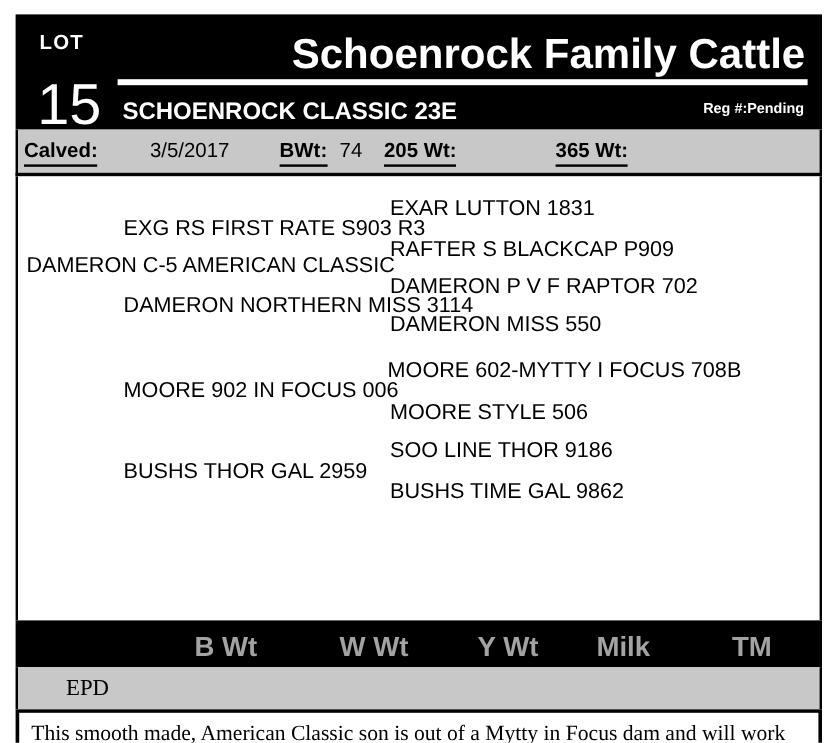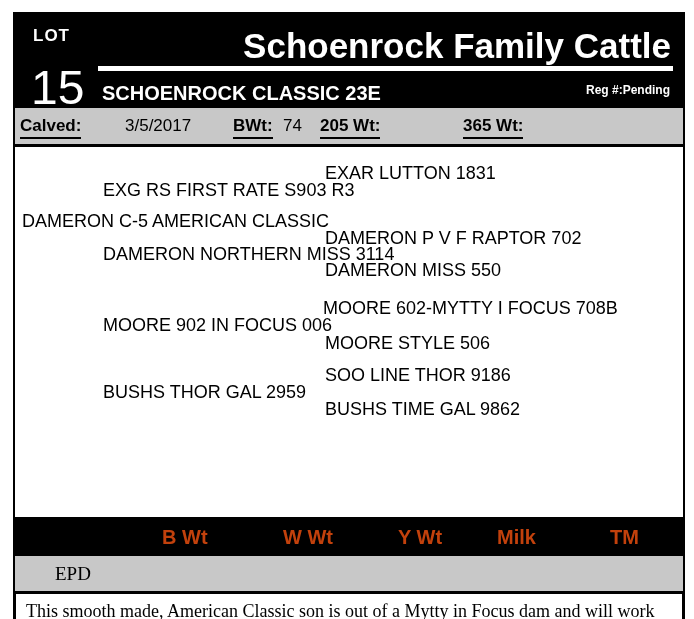--- a/index.html
+++ b/index.html
@@ -36,21 +36,21 @@
   .p-sdd    {left:310px;top:113px;}
   .p-d      {left:7px;  top:201px;}
   .p-ds     {left:88px; top:168px;}
   .p-dss    {left:308px;top:151px;}
   .p-dsd    {left:310px;top:186px;}
   .p-dd     {left:88px; top:235px;}
   .p-dds    {left:310px;top:218px;}
   .p-ddd    {left:310px;top:252px;}
 
   
-  .epd-head{position:relative;height:39px;background:#000;color:#c2410c;font-size:20px;font-weight:bold;}
+  .epd-head{position:relative;height:39px;background:#000;color:#a3a3a3;font-size:23px;font-weight:bold;}
   .epd-head span{position:absolute;top:9px;white-space:nowrap;}
   .c0{left:149px;} .c1{left:270px;} .c2{left:385px;} .c3{left:484px;} .c4{left:597px;}
   .epd-row{position:relative;height:35px;background:#c8c8c8;border-left:2px solid #000;border-right:2px solid #000;font-family:"Liberation Serif",serif;font-size:19px;}
   .epd-row span{position:absolute;top:7px;white-space:nowrap;}
   .r-lbl{left:40px;}
   .v0{left:160px;} .v1{left:281px;} .v2{left:396px;} .v3{left:495px;} .v4{left:608px;}
 
   
   .comment{border:3px solid #000;background:#fff;height:79px;padding:5px 10px 12px 10px;box-sizing:content-box;}
   .comment p{margin:0;font-family:"Liberation Serif",serif;font-size:18px;line-height:1.4;color:#000;max-width:640px;}
@@ -76,20 +76,21 @@
     <span class="bwt-v">74</span>
     <span class="ulbl wt205-l">205 Wt:</span>
     <span class="wt205-v"></span>
     <span class="ulbl wt365-l">365 Wt:</span>
     <span class="wt365-v"></span>
   </section>
 
   <section class="pedigree">
     <div class="p-sss">EXAR LUTTON 1831</div>
     <div class="p-ss">EXG RS FIRST RATE S903 R3</div>
+    <div class="p-ssd">RAFTER S BLACKCAP P909</div>
     <div class="p-s">DAMERON C-5 AMERICAN CLASSIC</div>
     <div class="p-sds">DAMERON P V F RAPTOR 702</div>
     <div class="p-sd">DAMERON NORTHERN MISS 3114</div>
     <div class="p-sdd">DAMERON MISS 550</div>
 
     <div class="p-dss">MOORE 602-MYTTY I FOCUS 708B</div>
     <div class="p-ds">MOORE 902 IN FOCUS 006</div>
     <div class="p-dsd">MOORE STYLE 506</div>
     <div class="p-dds">SOO LINE THOR 9186</div>
     <div class="p-dd">BUSHS THOR GAL 2959</div>

